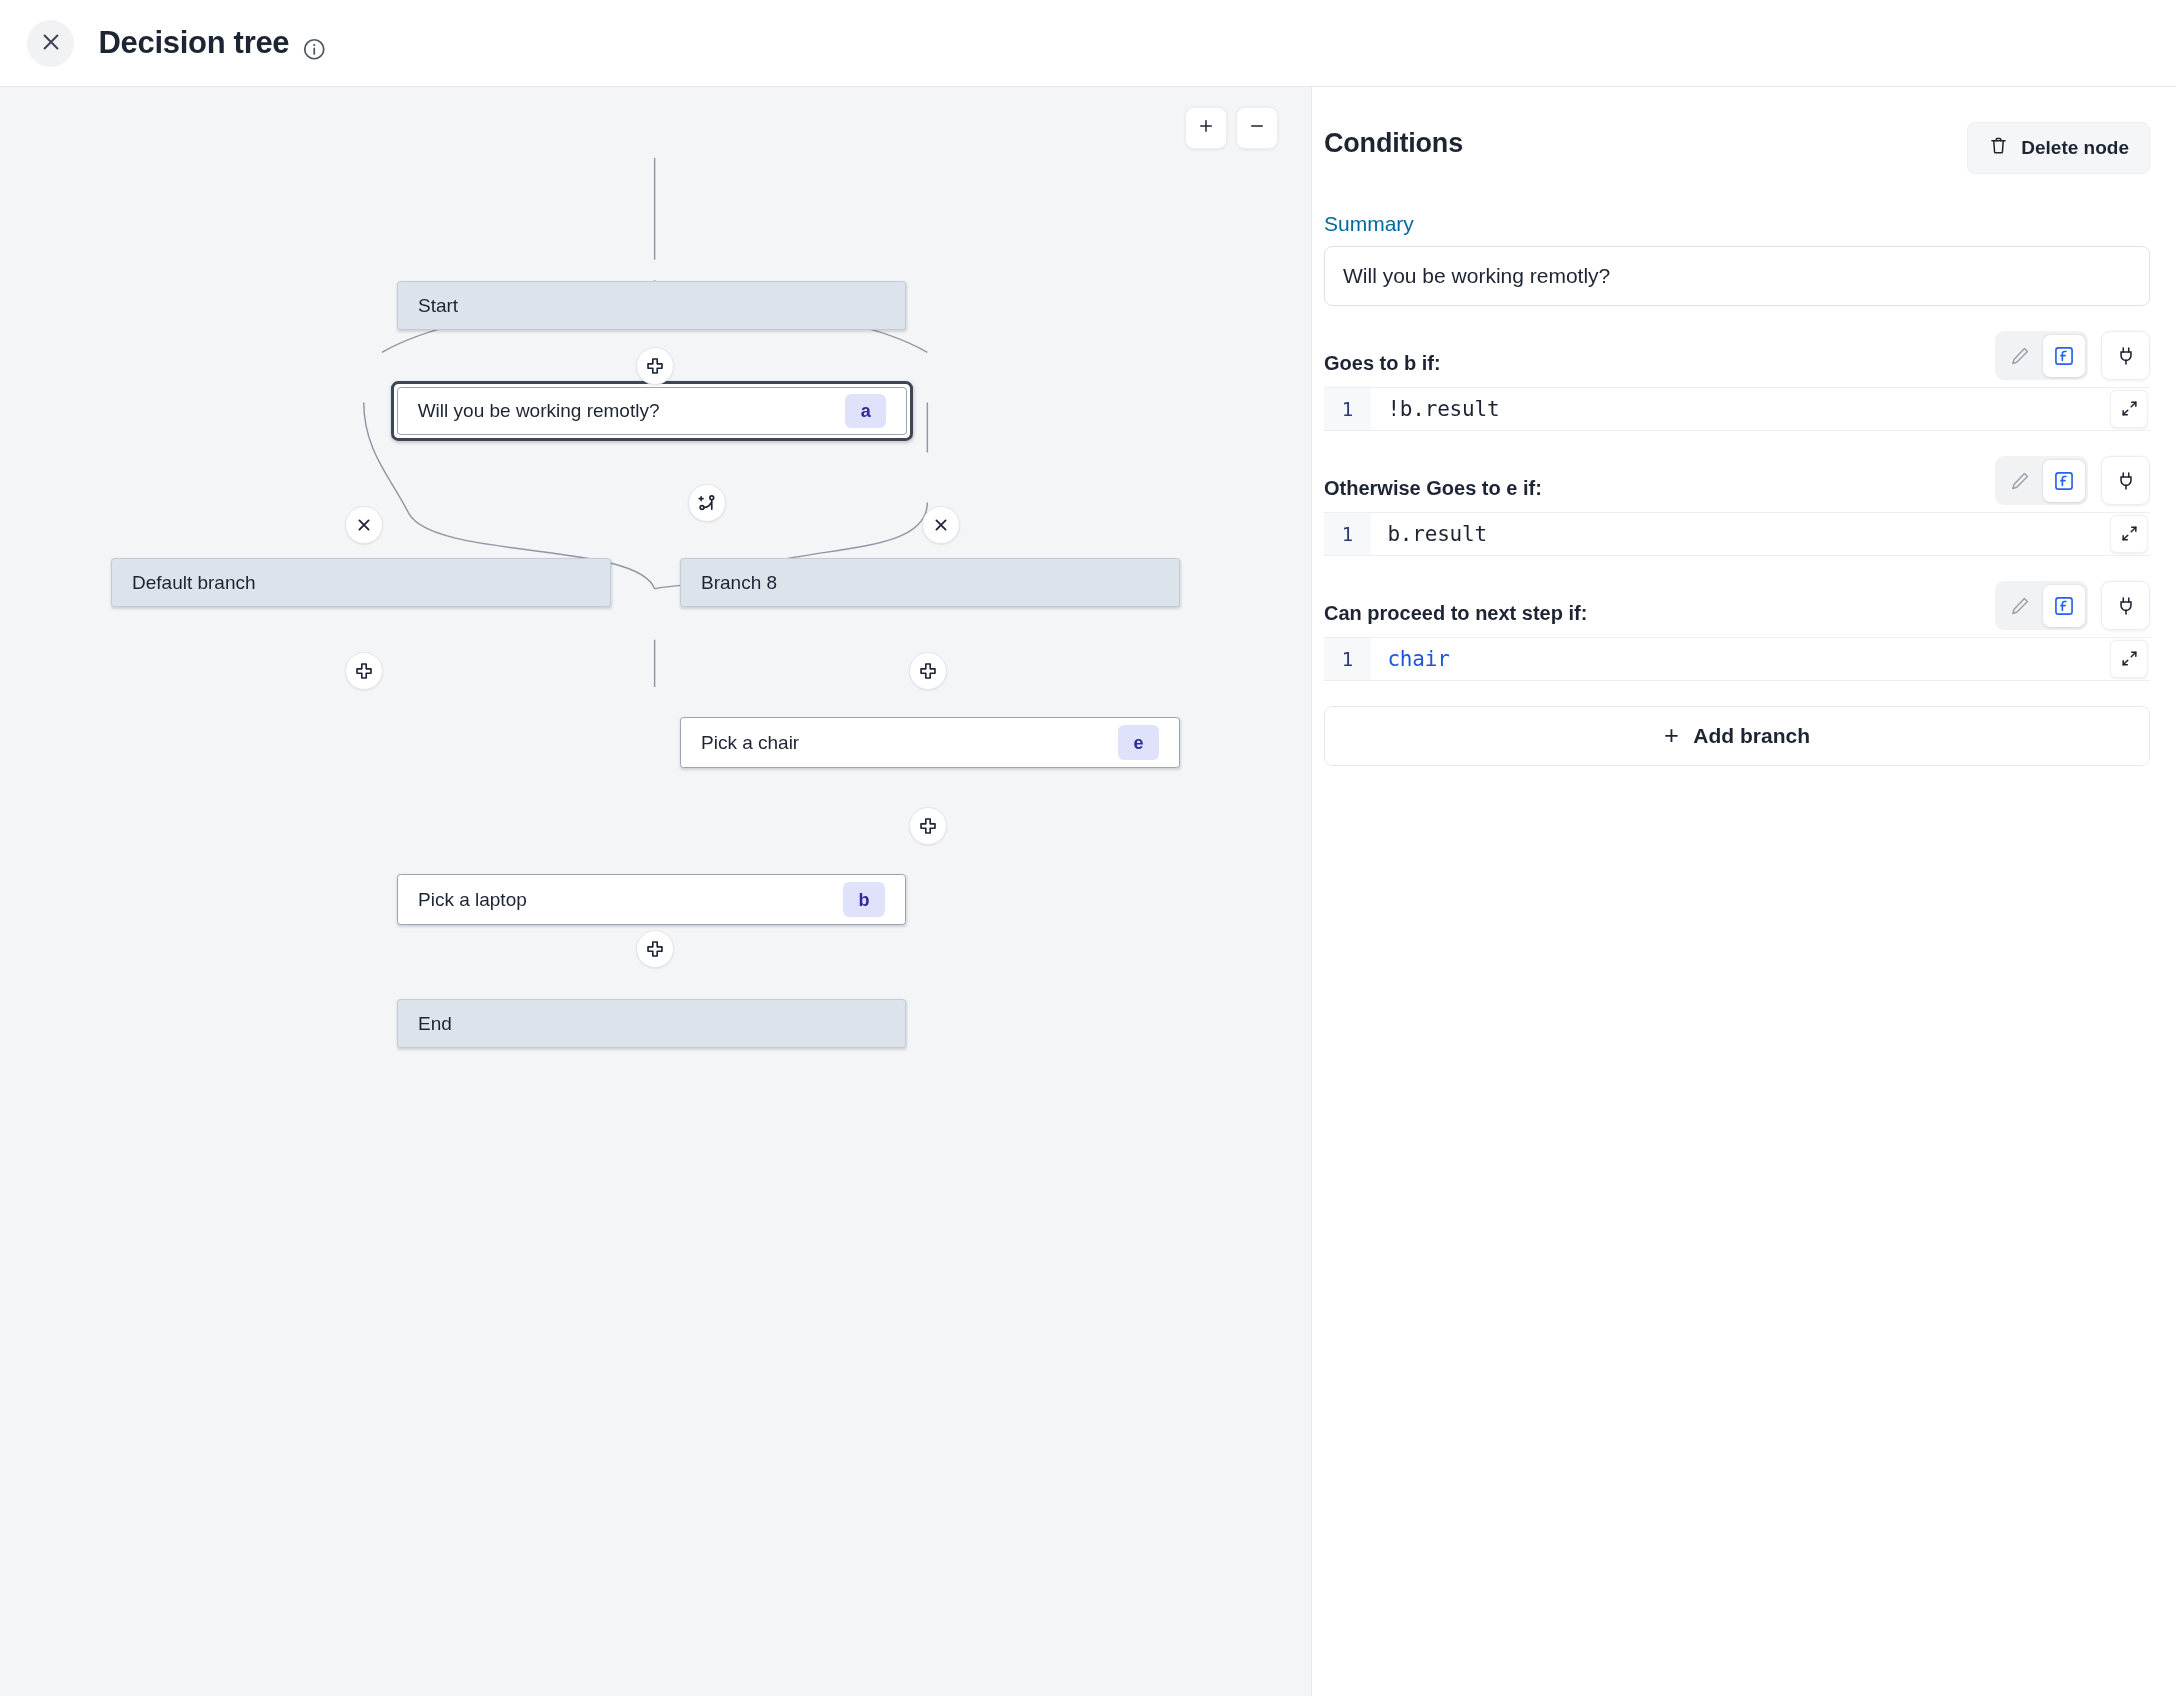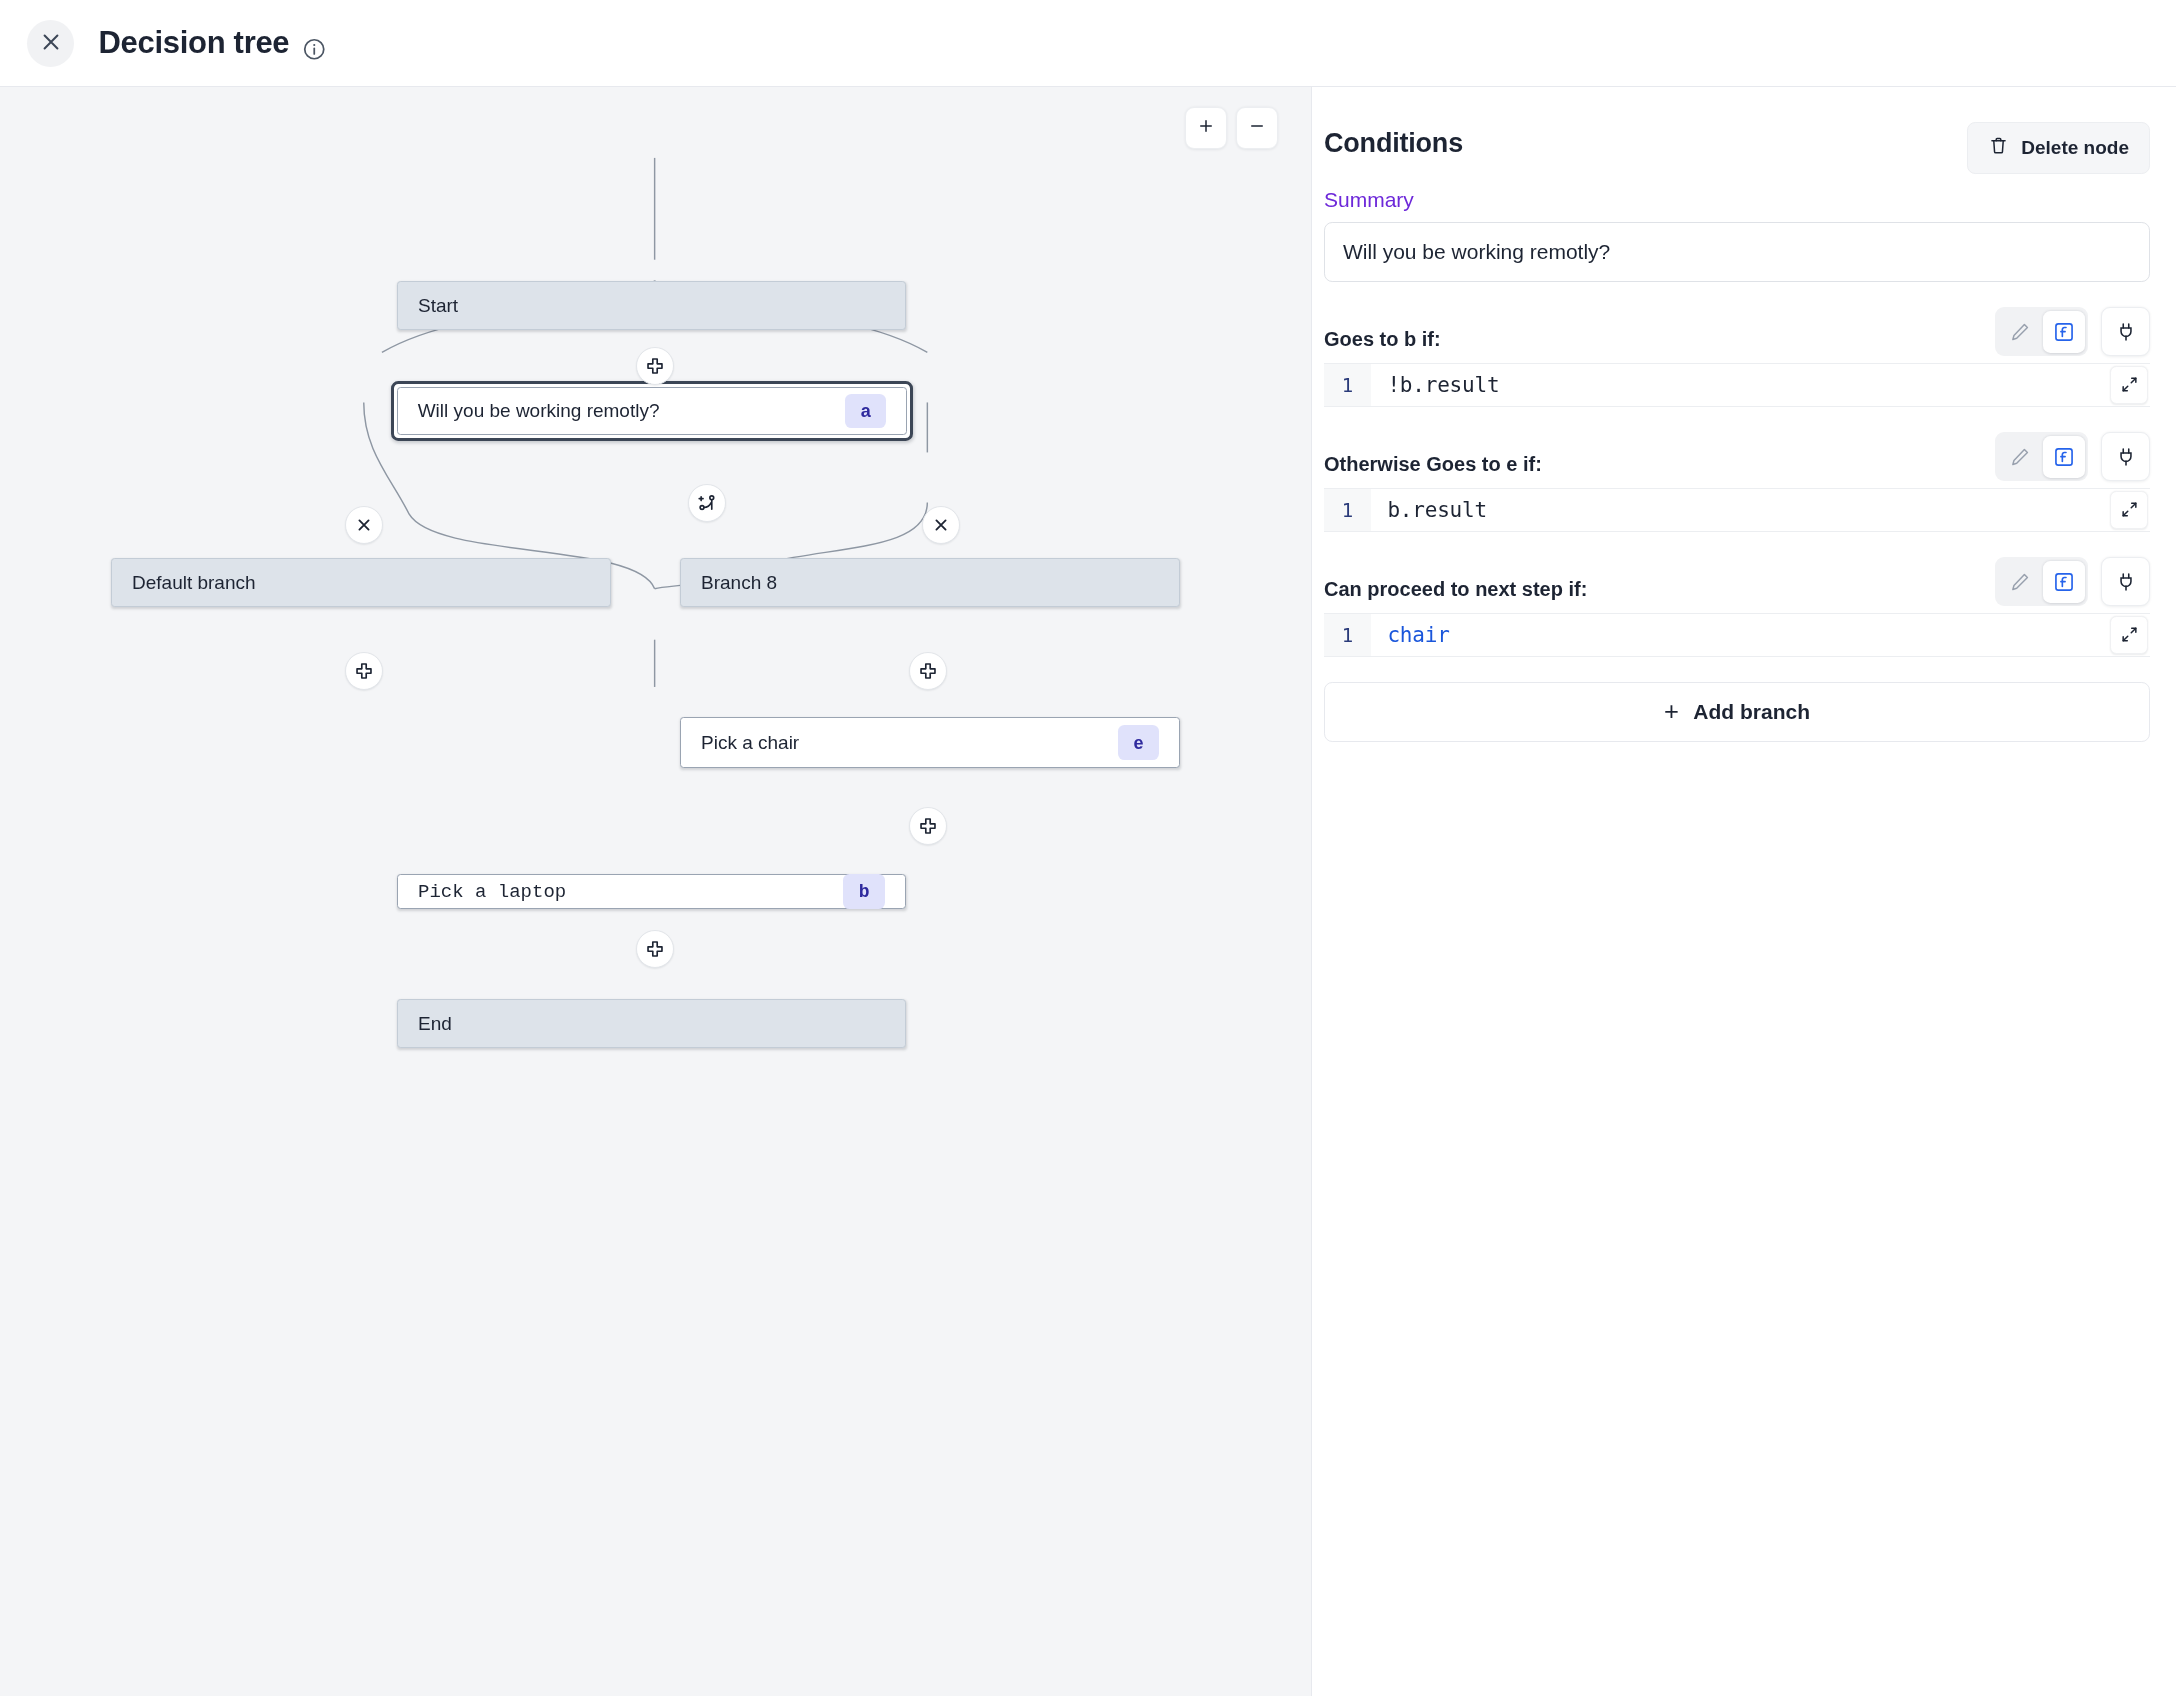--- a/index.html
+++ b/index.html
@@ -107,21 +107,21 @@
   #panel-title { font-size: 27px; font-weight: bold; color: #1d2433; letter-spacing: -0.2px; padding-top: 5.5px;}
   #delete-node-btn {
     display: flex; align-items: center; gap: 12.7px;
     background: #f5f6f8; border: 0.9px solid #eceef1; border-radius: 8.2px;
     padding: 11.8px 20px; cursor: pointer;
     font-size: 19px; font-weight: bold; color: #1d2433;
     font-family: "Liberation Sans", sans-serif;
   }
   #delete-node-btn svg { width: 21px; height: 21px; }
 
-  #summary-label { margin-top: 14px; font-size: 21px; color: #6d28d9; }
+  #summary-label { margin-top: 38px; font-size: 21px; color: #0369a1; }
   #summary-input {
     margin-top: 10px; width: 100%; height: 60px;
     border: 0.9px solid #dfe2e7; border-radius: 8.2px;
     padding: 0 18px; font-size: 21px; color: #1d2433;
     font-family: "Liberation Sans", sans-serif;
     background: #ffffff; outline: none;
   }
 
   .cond-block { margin-top: 23.6px; }
   .cond-row {
@@ -323,21 +323,21 @@
   </div>
 
   <div class="handle" style="left:909px; top:720px;">
     <span>
       <svg viewBox="0 0 24 24" fill="none" stroke="#1d2433" stroke-width="1.8" stroke-linejoin="round">
         <path d="M9.6 4.4 h4.8 v5.2 h5.2 v4.8 h-5.2 v5.2 h-4.8 v-5.2 h-5.2 v-4.8 h5.2 z"></path>
       </svg>
     </span>
   </div>
 
-  <div class="node white" style="left:397px; top:787px; width:509px; height:35px;font-family:Liberation Mono, monospace;">
+  <div class="node white" style="left:397px; top:787px; width:509px; height:51px;">
     <span class="label">Pick a laptop</span>
     <span class="badge">b</span>
   </div>
 
   <div class="handle" style="left:636px; top:843px;">
     <span>
       <svg viewBox="0 0 24 24" fill="none" stroke="#1d2433" stroke-width="1.8" stroke-linejoin="round">
         <path d="M9.6 4.4 h4.8 v5.2 h5.2 v4.8 h-5.2 v5.2 h-4.8 v-5.2 h-5.2 v-4.8 h5.2 z"></path>
       </svg>
     </span>

